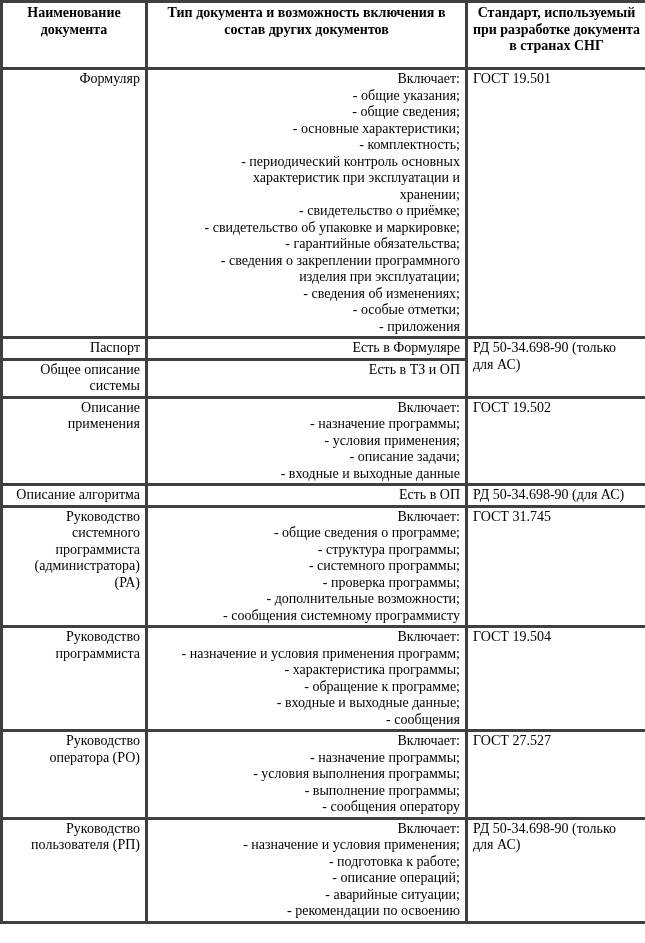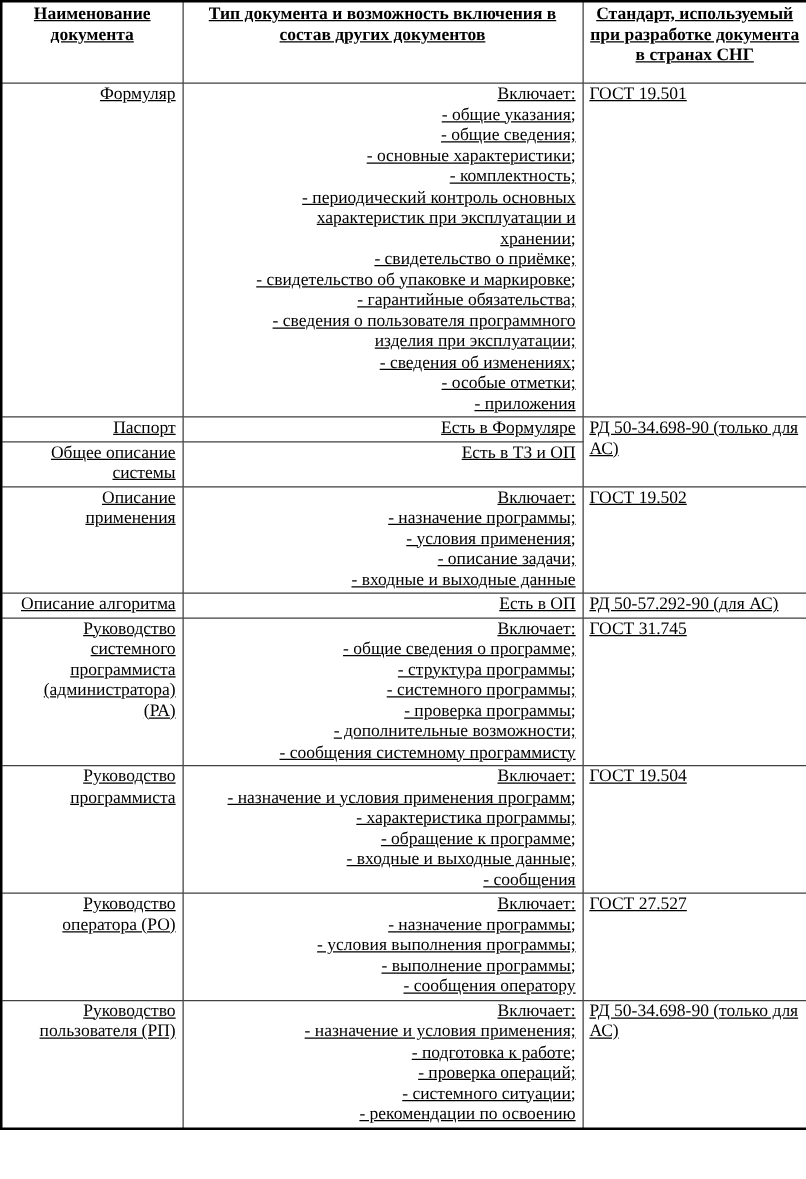--- a/index.html
+++ b/index.html
@@ -15,25 +15,24 @@
     overflow: hidden;
   }
   table.doc-table {
     border-collapse: collapse;
     width: 645px;
     table-layout: fixed;
     border: 2px solid #000000;
     font-size: 14px;
   }
   .doc-table th, .doc-table td {
-    border: 1px solid #404040;
+    border: 3px solid #404040;
     vertical-align: top;
     line-height: 16.5px;
     word-wrap: break-word;
-    text-decoration: underline;
   }
   .doc-table th {
     font-weight: bold;
     text-align: center;
     padding: 2px 4px;
     height: 60px;
   }
   .doc-table td {
     padding: 1px 5px;
     text-align: right;
@@ -67,21 +66,21 @@
           <td class="cell-content">
             <div class="line">Включает:</div>
             <div class="line">- общие указания;</div>
             <div class="line indent-1">- общие сведения;</div>
             <div class="line indent-1">- основные характеристики;</div>
             <div class="line indent-1">- комплектность;</div>
             <div class="line indent-1">- периодический контроль основных характеристик при эксплуатации и хранении;</div>
             <div class="line indent-1">- свидетельство о приёмке;</div>
             <div class="line indent-1">- свидетельство об упаковке и маркировке;</div>
             <div class="line indent-1">- гарантийные обязательства;</div>
-            <div class="line indent-1">- сведения о пользователя программного изделия при эксплуатации;</div>
+            <div class="line indent-1">- сведения о закреплении программного изделия при эксплуатации;</div>
             <div class="line indent-1">- сведения об изменениях;</div>
             <div class="line indent-1">- особые отметки;</div>
             <div class="line indent-1">- приложения</div>
           </td>
           <td class="cell-standard">ГОСТ 19.501</td>
         </tr>
         <tr>
           <td class="cell-name">Паспорт</td>
           <td class="cell-content">
             <div class="line">Есть в Формуляре</div>
@@ -103,21 +102,21 @@
             <div class="line">- описание задачи;</div>
             <div class="line">- входные и выходные данные</div>
           </td>
           <td class="cell-standard">ГОСТ 19.502</td>
         </tr>
         <tr>
           <td class="cell-name">Описание алгоритма</td>
           <td class="cell-content">
             <div class="line">Есть в ОП</div>
           </td>
-          <td class="cell-standard">РД 50-57.292-90 (для АС)</td>
+          <td class="cell-standard">РД 50-34.698-90 (для АС)</td>
         </tr>
         <tr>
           <td class="cell-name">Руководство системного программиста (администратора) (РА)</td>
           <td class="cell-content">
             <div class="line">Включает:</div>
             <div class="line">- общие сведения о программе;</div>
             <div class="line">- структура программы;</div>
             <div class="line">- системного программы;</div>
             <div class="line">- проверка программы;</div>
             <div class="line">- дополнительные возможности;</div>
@@ -147,21 +146,21 @@
             <div class="line">- сообщения оператору</div>
           </td>
           <td class="cell-standard">ГОСТ 27.527</td>
         </tr>
         <tr>
           <td class="cell-name">Руководство пользователя (РП)</td>
           <td class="cell-content">
             <div class="line">Включает:</div>
             <div class="line">- назначение и условия применения;</div>
             <div class="line">- подготовка к работе;</div>
-            <div class="line">- проверка операций;</div>
-            <div class="line">- системного ситуации;</div>
+            <div class="line">- описание операций;</div>
+            <div class="line">- аварийные ситуации;</div>
             <div class="line">- рекомендации по освоению</div>
           </td>
           <td class="cell-standard">РД 50-34.698-90 (только для АС)</td>
         </tr>
       </tbody>
   </table>
 </div>
 
 </body></html>

